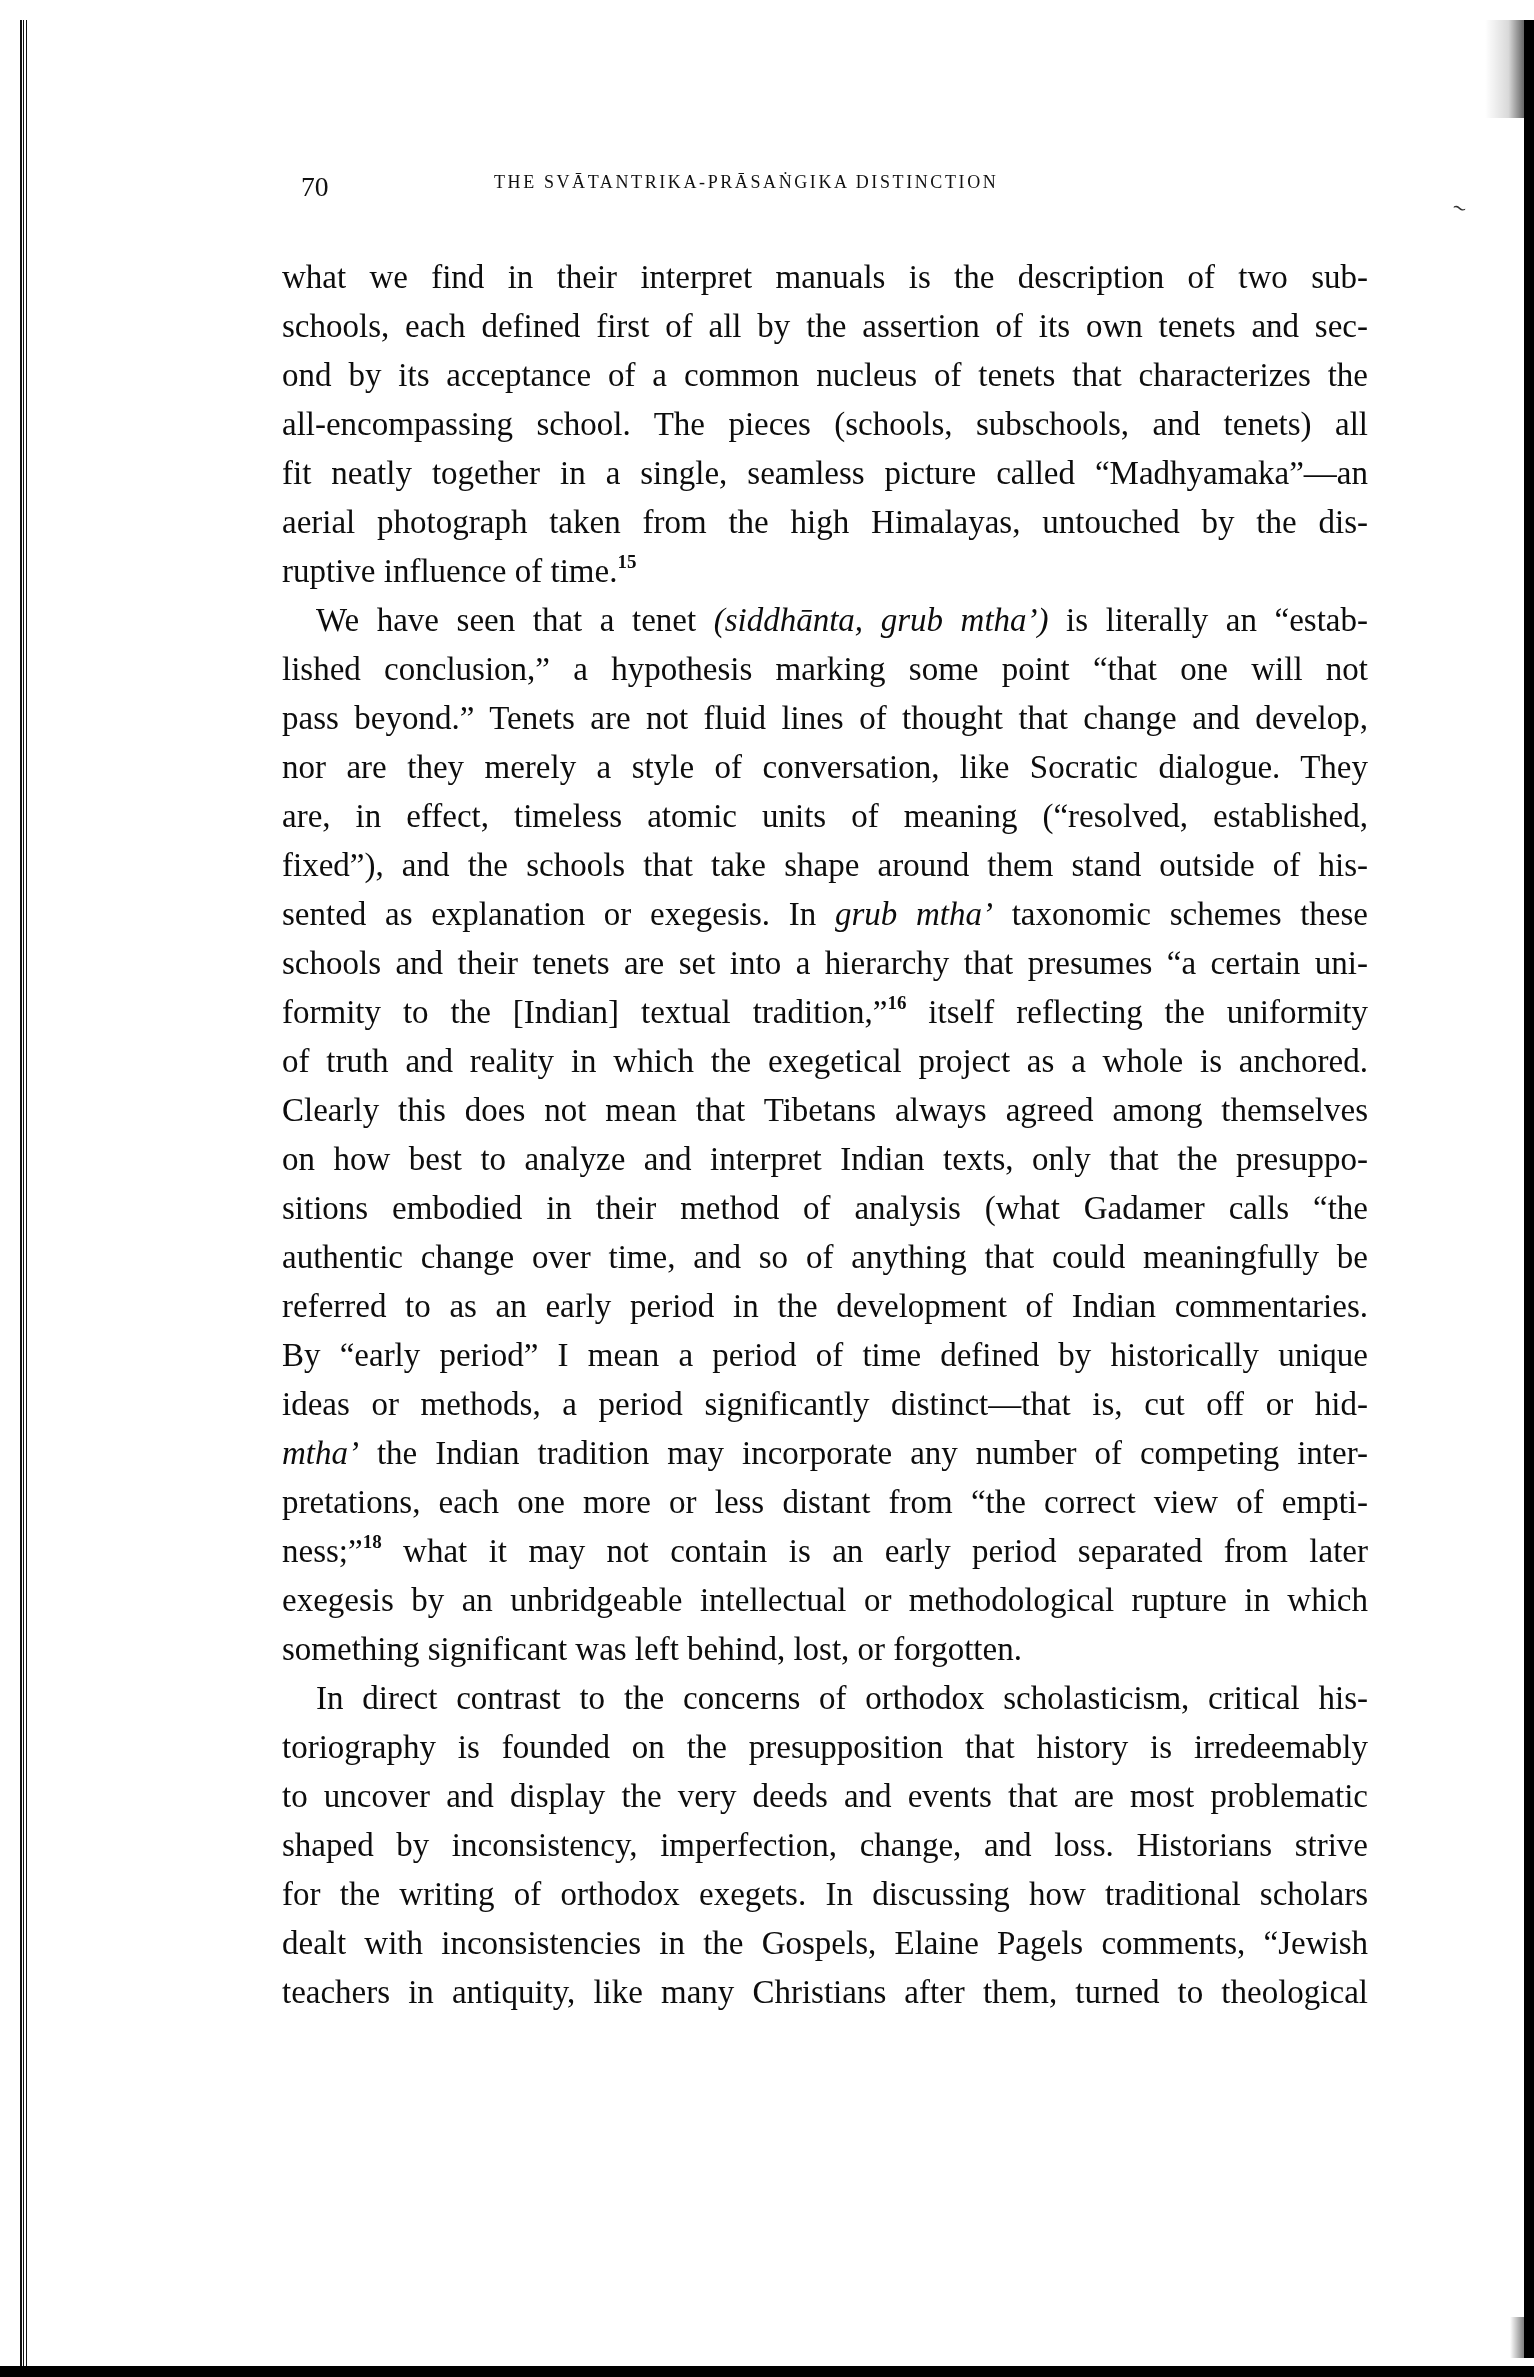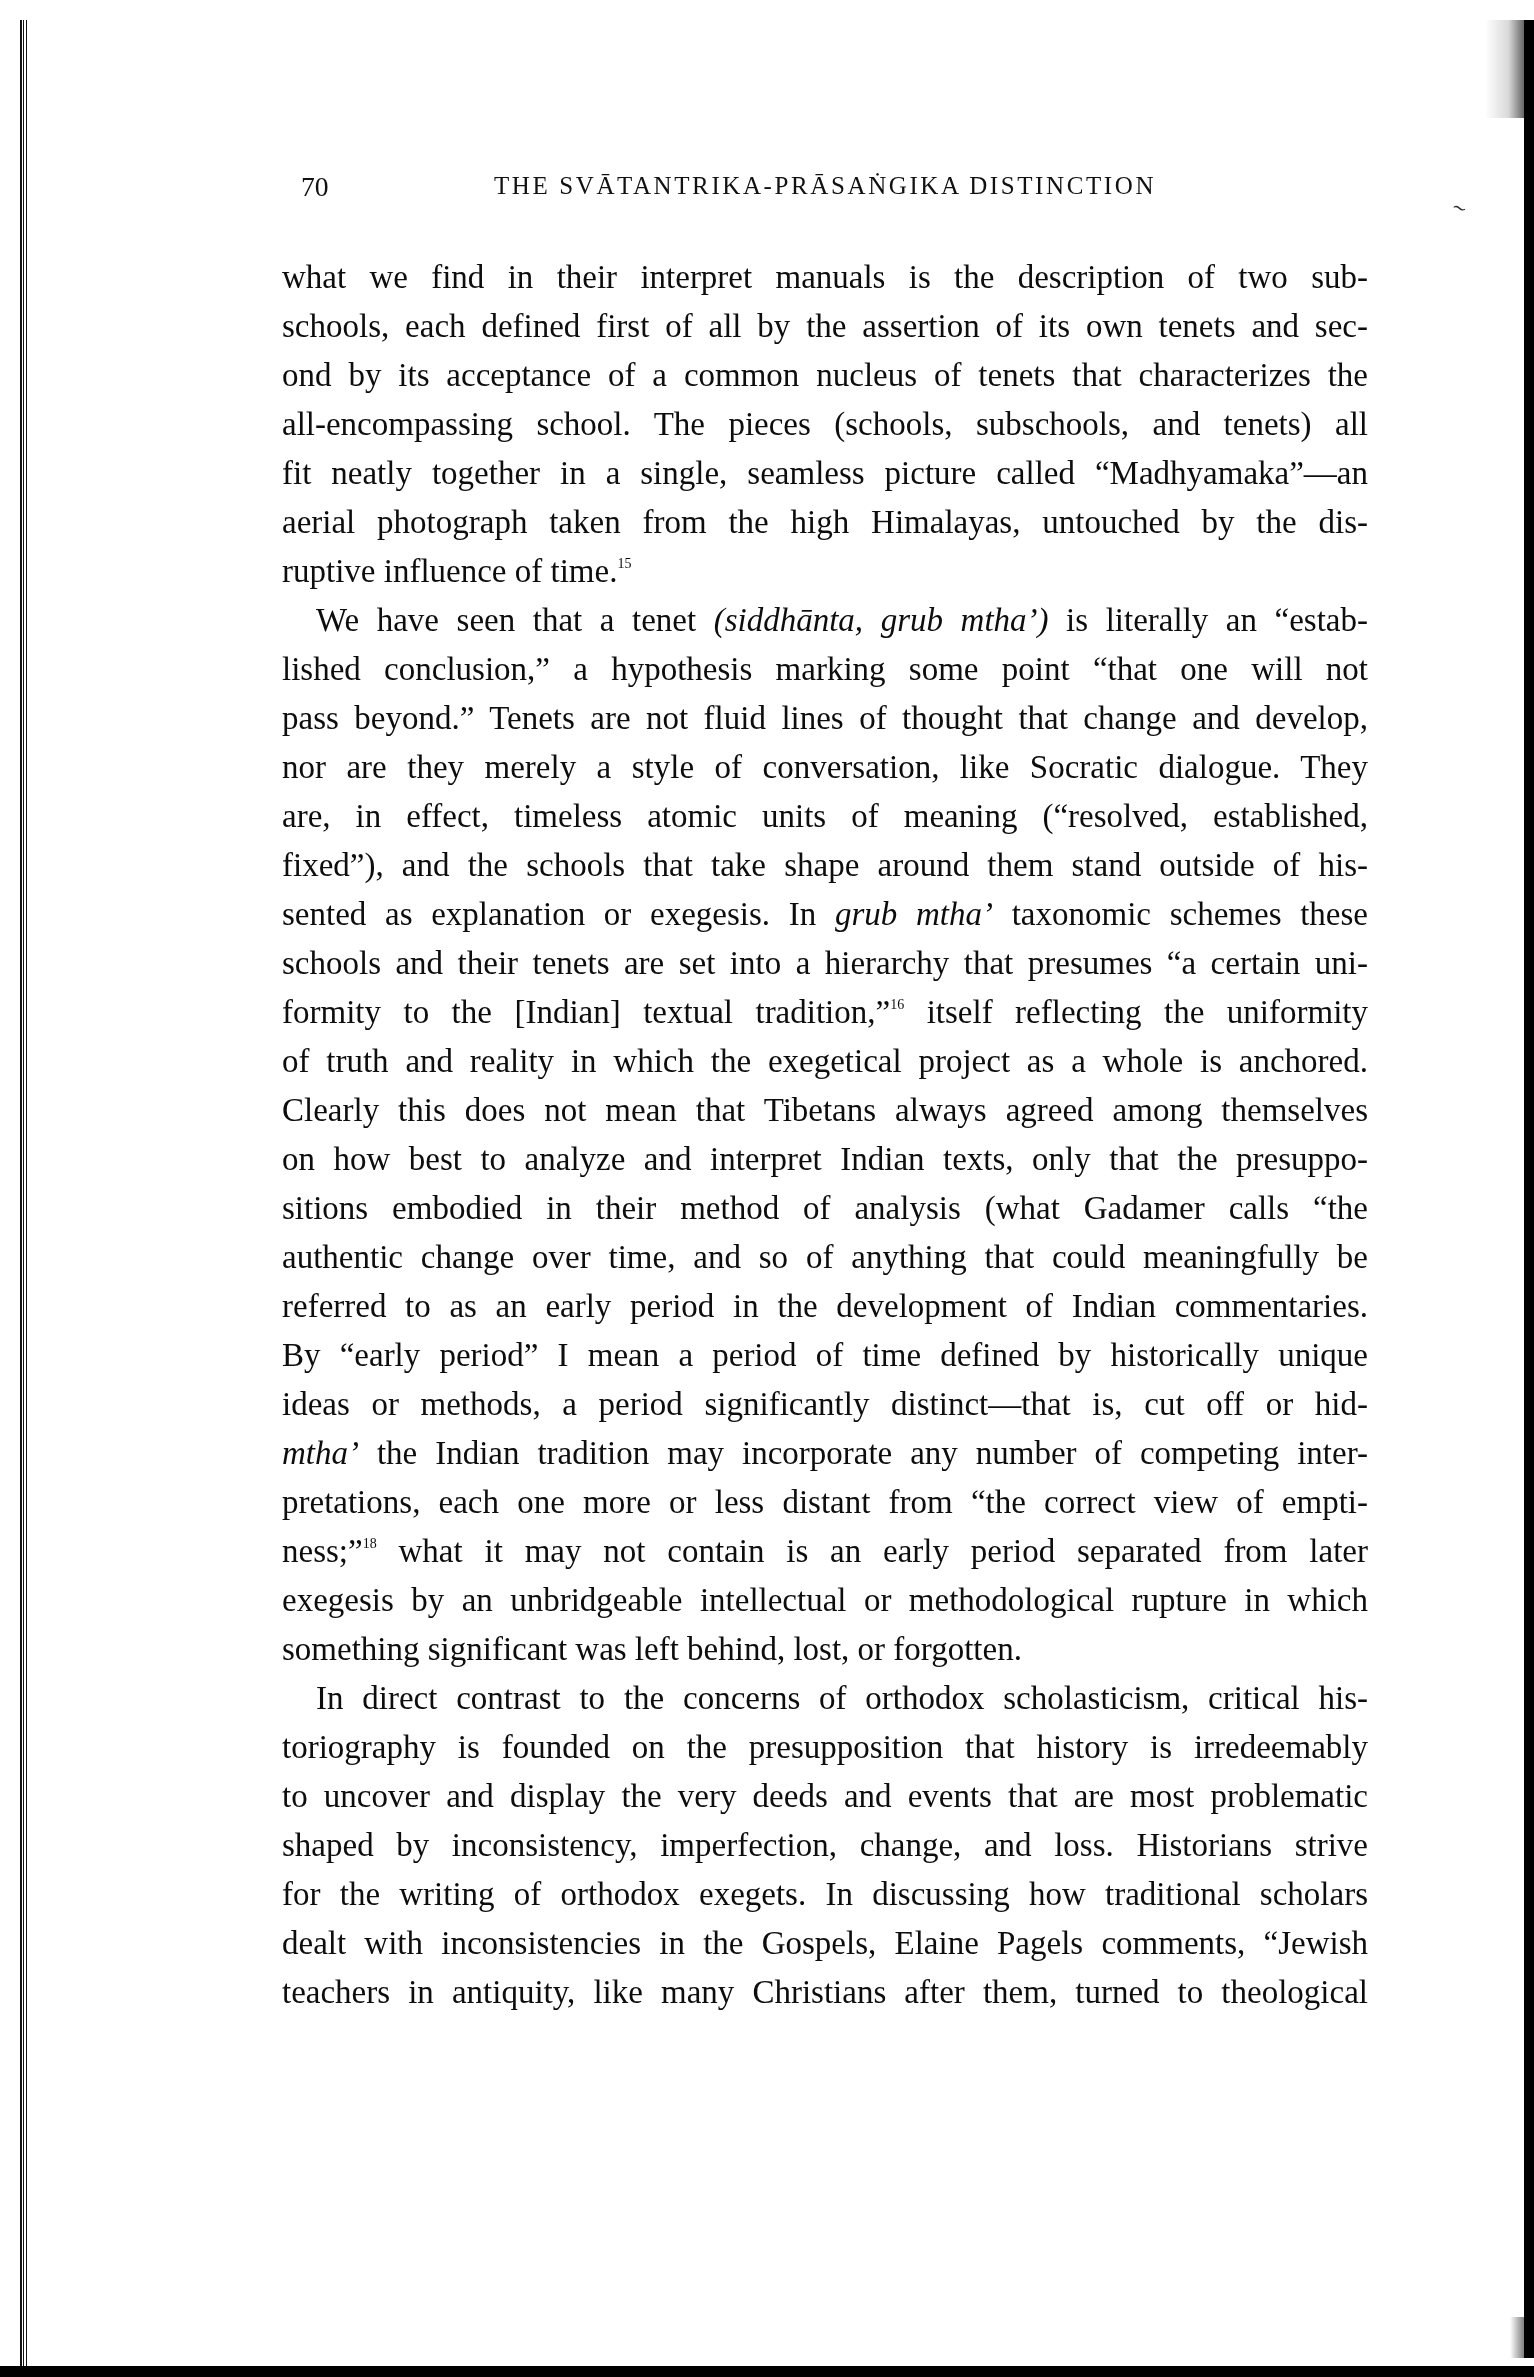--- a/index.html
+++ b/index.html
@@ -12,29 +12,29 @@
   .edge-right { position: absolute; left: 1524px; top: 19.7px; width: 10.5px; height: 2338px; background: #000; }
   .edge-shadow-top { position: absolute; left: 1485px; top: 19.7px; width: 39px; height: 98px;
     background: linear-gradient(to right, rgba(0,0,0,0) 0%, rgba(0,0,0,0.15) 60%, rgba(0,0,0,0.6) 100%); }
   .edge-shadow-bot { position: absolute; left: 1510px; top: 2317px; width: 14.4px; height: 41px;
     background: linear-gradient(to right, rgba(0,0,0,0) 0%, rgba(0,0,0,0.5) 100%); }
   .edge-bottom { position: absolute; left: 0; top: 2366px; width: 1535px; height: 11px; background: #000; }
   .stray-mark { position: absolute; left: 1452px; top: 197px; font-family: "DejaVu Serif", serif; font-size: 18.4px; color: #333; transform: rotate(20deg); }
 
   .header { position: absolute; top: 171px; left: 12px; width: 1535px; height: 39px; }
   .page-number { position: absolute; left: 289px; top: 0; font-family: "Liberation Serif", serif; font-size: 27.6px; color: #111; }
-  .running-head { position: absolute; left: 482px; top: 1.3px; font-family: "Liberation Serif", serif; font-size: 25px; letter-spacing: 2.6px; color: #111; }
+  .running-head { position: absolute; left: 482px; top: 1.3px; font-family: "Liberation Serif", serif; font-size: 18px; letter-spacing: 2.6px; color: #111; }
 
   .body-text { position: absolute; left: 282px; top: 253px; width: 1086px;
     font-family: "Liberation Serif", serif; font-size: 33px; line-height: 49px; color: #0d0d0d; }
   .line { display: block; white-space: nowrap; text-align: justify; text-align-last: justify; height: 49px; }
   .line.last { text-align-last: left; }
   .line.indent { padding-left: 34px; }
   .line i, .it { font-style: italic; }
-  sup { font-size: 14px; line-height: 0; vertical-align: 14.4px; }
+  sup { font-size: 19px; line-height: 0; vertical-align: 14.4px; font-weight: bold; }
 </style>
 </head>
 <body>
 
 <div class="page">
   <div class="bind-line bind-1"></div>
   <div class="bind-line bind-2"></div>
   <div class="bind-line bind-3"></div>
   <div class="edge-shadow-top"></div>
   <div class="edge-shadow-bot"></div>

